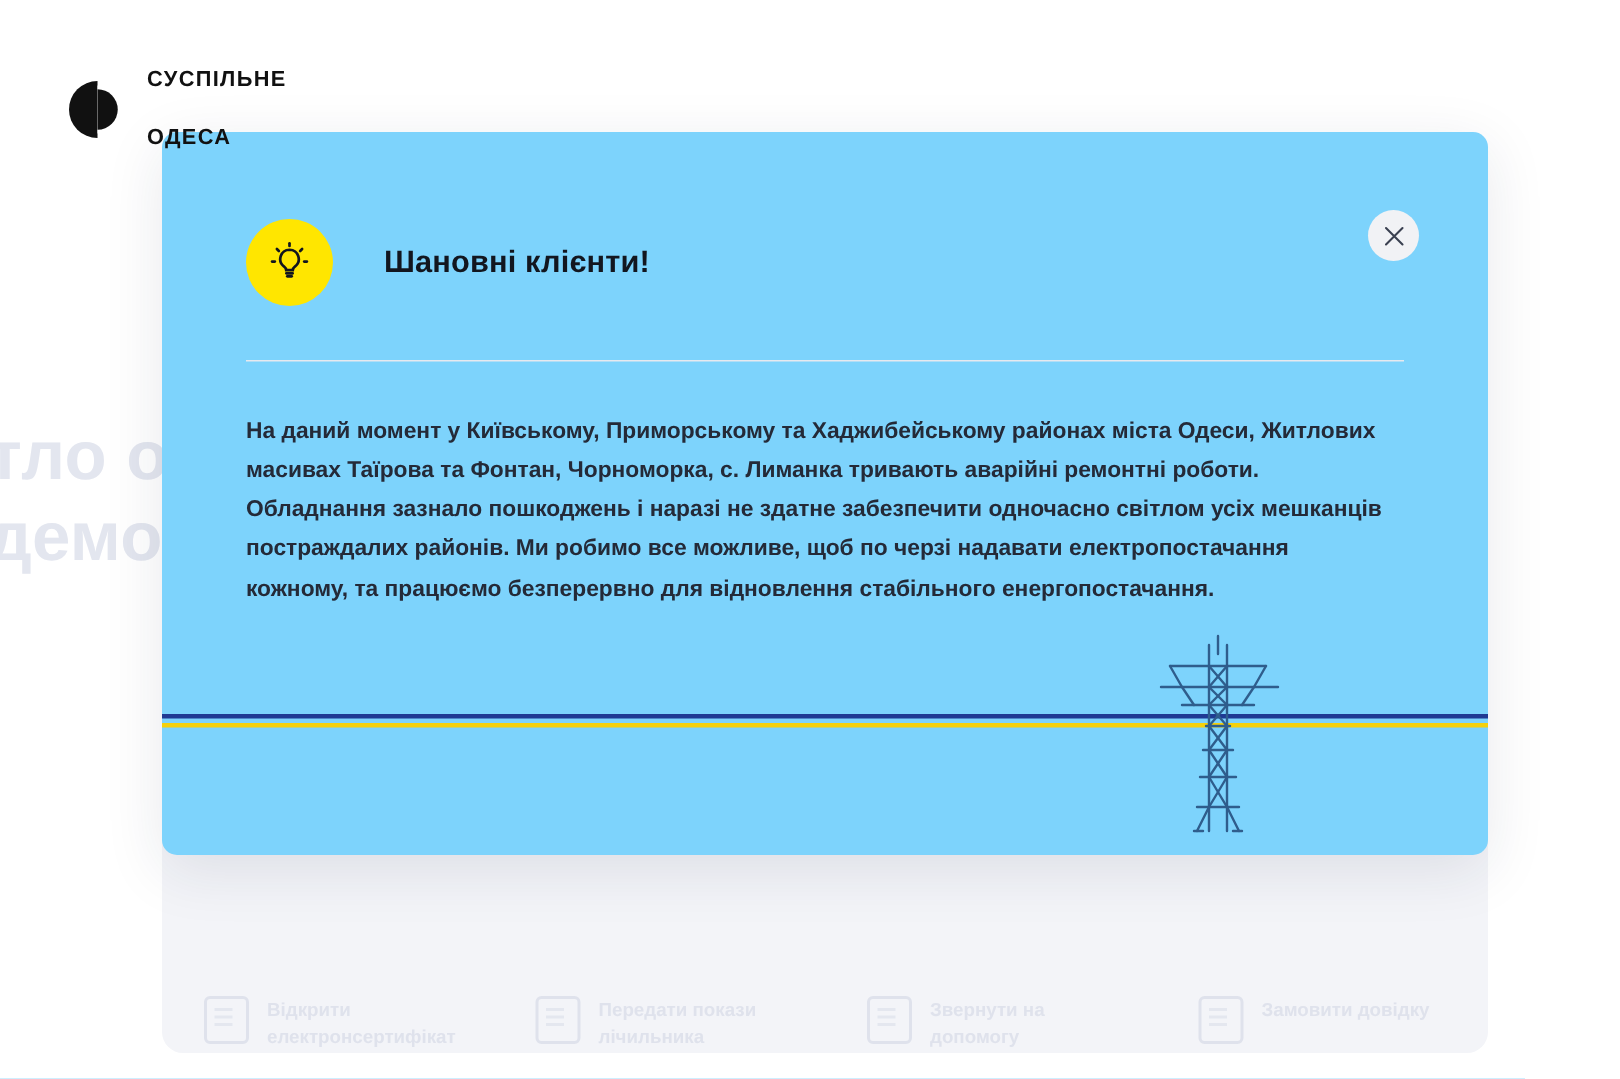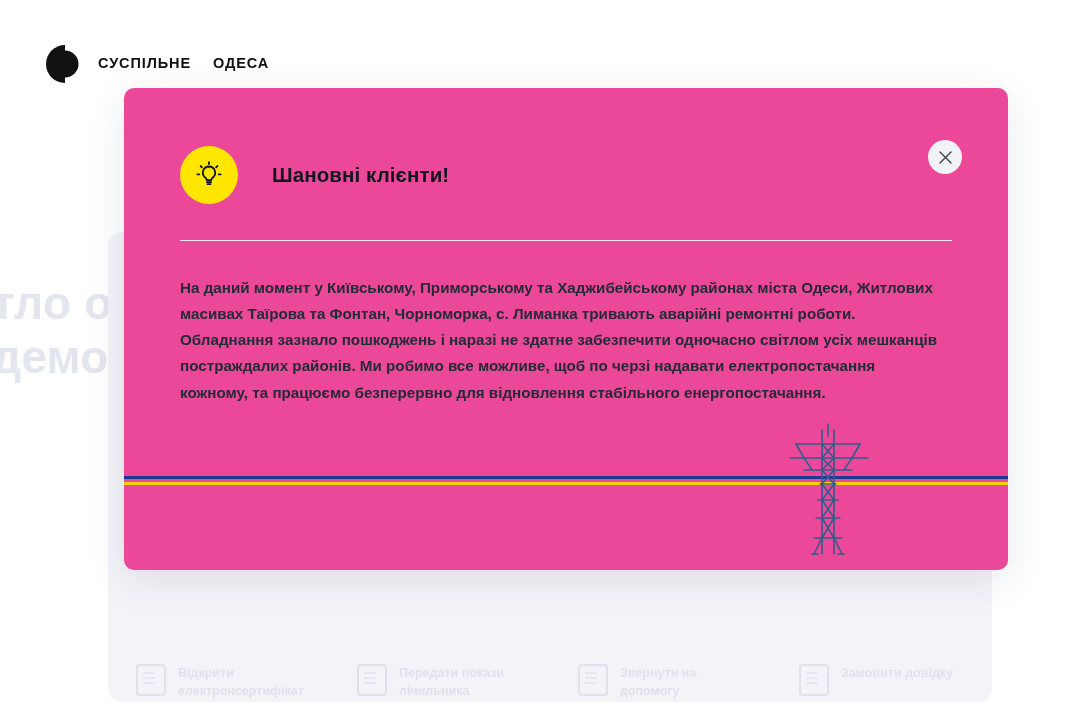--- a/index.html
+++ b/index.html
@@ -34,21 +34,21 @@
     z-index: 40;
   }
   .brand-mark {
     width: 38px;
     height: 38px;
     position: relative;
   }
   .brand-mark svg { display: block; }
   .brand-text {
     display: flex;
-    flex-direction: row;
+    flex-direction: column;
     justify-content: center;
     line-height: 1.18;
     gap: 22px;
   }
   .brand-text span {
     font-size: 14.5px;
     font-weight: bold;
     letter-spacing: 0.9px;
     color: #111111;
     text-transform: uppercase;
@@ -122,25 +122,25 @@
     font-size: 12.5px;
     line-height: 1.45;
     color: #dfe2ec;
     white-space: pre-line;
     font-weight: 600;
   }
 
   
   .modal {
     position: absolute;
-    left: 124px;
+    left: 108px;
     top: 88px;
     width: 884px;
     height: 482px;
-    background: #ec4899;
+    background: #7dd3fc;
     border-radius: 10px;
     box-shadow: 0 10px 40px rgba(30, 38, 70, 0.10);
     z-index: 20;
     overflow: hidden;
   }
 
   .modal-head {
     display: flex;
     align-items: center;
     padding: 58px 56px 0 56px;

